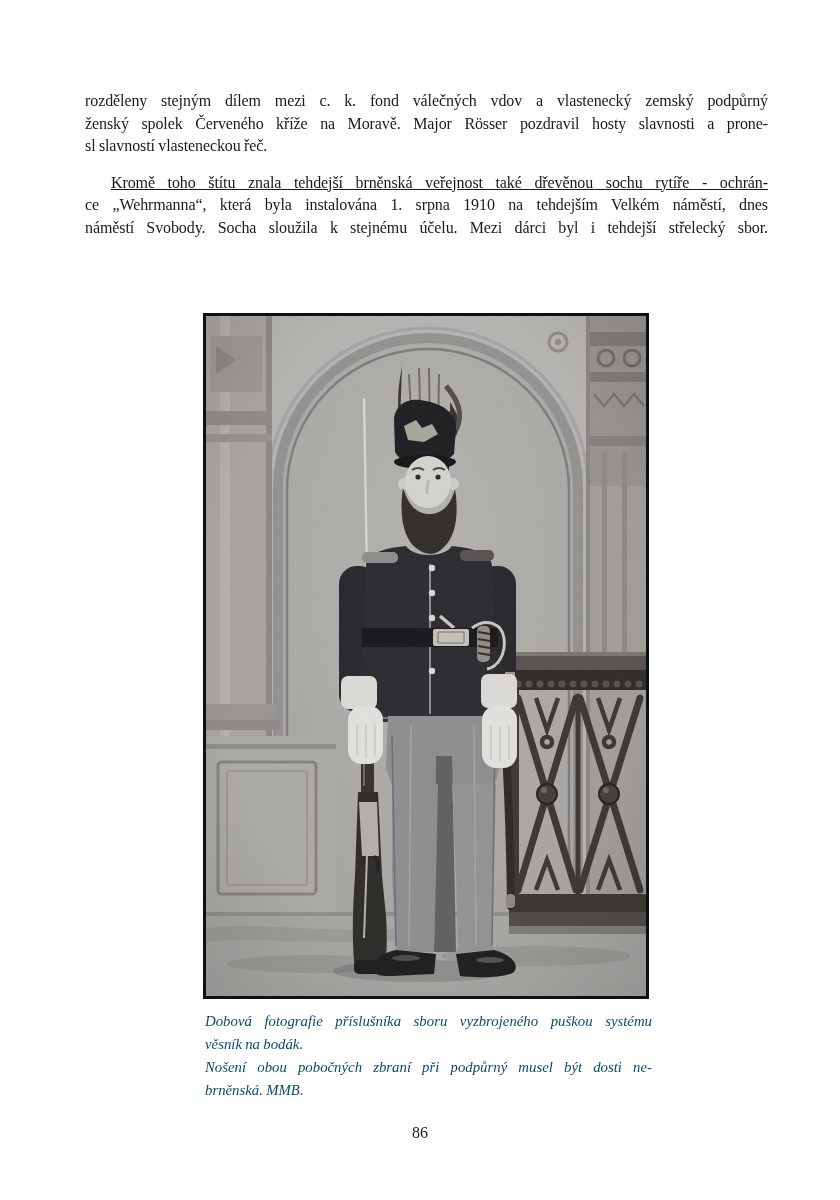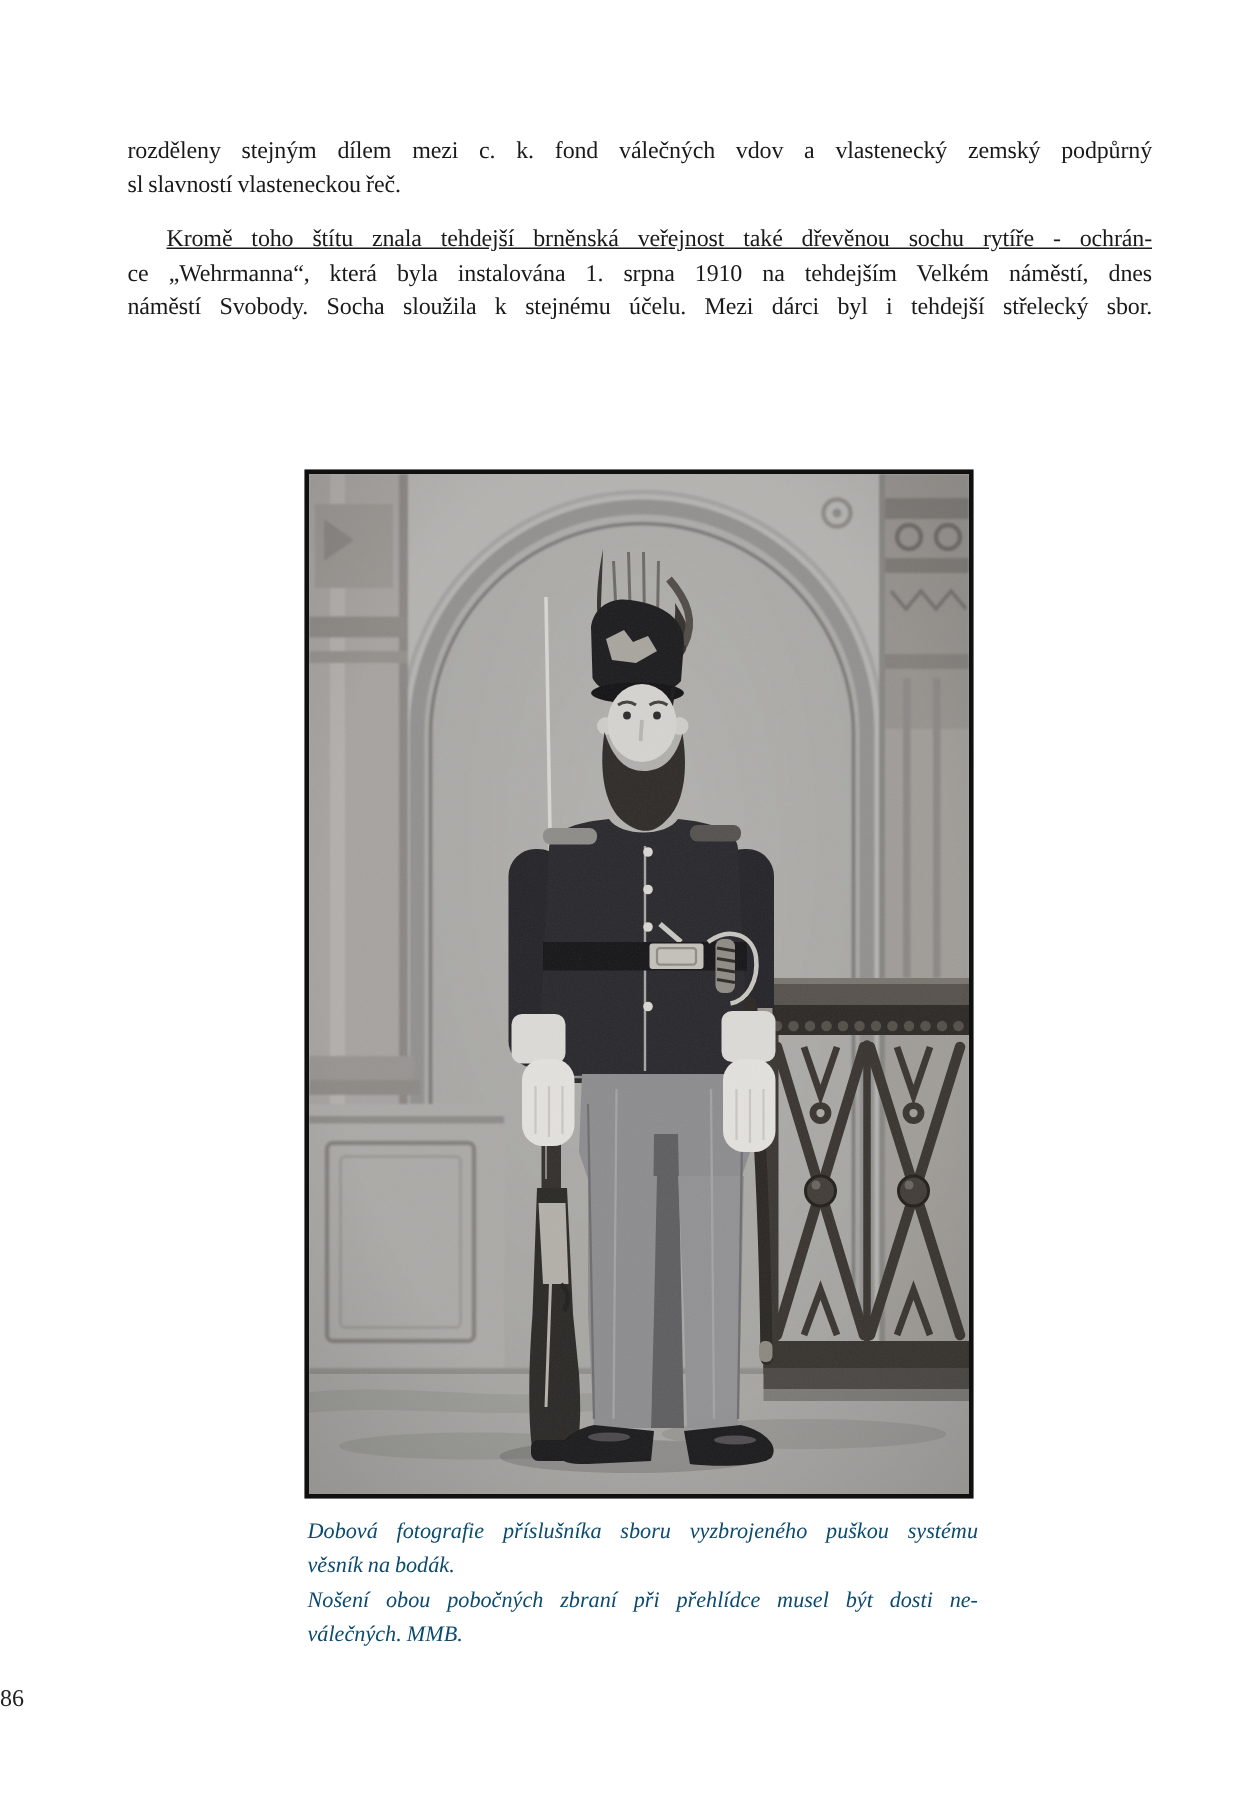--- a/index.html
+++ b/index.html
@@ -10,31 +10,32 @@
   .para{margin:0;padding:0;}
   .para + .para{margin-top:14px;}
   .line{display:block;text-align:justify;}
   .line.just{text-align-last:justify;}
   .line.indent{padding-left:26px;text-decoration:underline;}
   .photo-frame{position:absolute;left:203px;top:313px;width:440px;height:680px;
                border:3px solid #101010;margin:0;background:#b4b3b0;}
   .photo-frame svg{display:block;}
   .caption{position:absolute;left:205px;top:1010px;width:447px;font-size:14.8px;
            font-style:italic;line-height:23px;word-spacing:-0.03em;color:#0c4a6e;}
-  .page-number{position:absolute;left:0;top:1124px;width:840px;text-align:left;
+  .page-number{position:absolute;left:0;top:1124px;width:840px;text-align:center;
                font-size:16px;color:#222;}
 </style>
 </head>
 <body>
 
 <div class="page">
 
   <div class="body-text">
     <p class="para">
       <span class="line just">rozděleny stejným dílem mezi c. k. fond válečných vdov a vlastenecký zemský podpůrný</span>
+      <span class="line just">ženský spolek Červeného kříže na Moravě. Major Rösser pozdravil hosty slavnosti a prone-</span>
       <span class="line">sl slavností vlasteneckou řeč.</span>
     </p>
     <p class="para">
       <span class="line just indent">Kromě toho štítu znala tehdejší brněnská veřejnost také dřevěnou sochu rytíře - ochrán-</span>
       <span class="line just">ce „Wehrmanna“, která byla instalována 1. srpna 1910 na tehdejším Velkém náměstí, dnes</span>
       <span class="line just">náměstí Svobody. Socha sloužila k stejnému účelu. Mezi dárci byl i tehdejší střelecký sbor.</span>
     </p>
   </div>
 
   <figure class="photo-frame">
@@ -275,19 +276,19 @@
       </g>
 
       <rect x="0" y="0" width="440" height="680" filter="url(#grain)" opacity="0.07"></rect>
       <rect x="0" y="0" width="440" height="680" fill="url(#vign)"></rect>
     </svg>
   </figure>
 
   <div class="caption">
     <span class="line just">Dobová fotografie příslušníka sboru vyzbrojeného puškou systému</span>
     <span class="line">věsník na bodák.</span>
-    <span class="line just">Nošení obou pobočných zbraní při přehlídce musel být dosti ne-</span>
-    <span class="line">válečných. MMB.</span>
+    <span class="line just">Nošení obou pobočných zbraní při podpůrný musel být dosti ne-</span>
+    <span class="line">brněnská. MMB.</span>
   </div>
 
   <div class="page-number">86</div>
 
 </div>
 
 </body></html>

